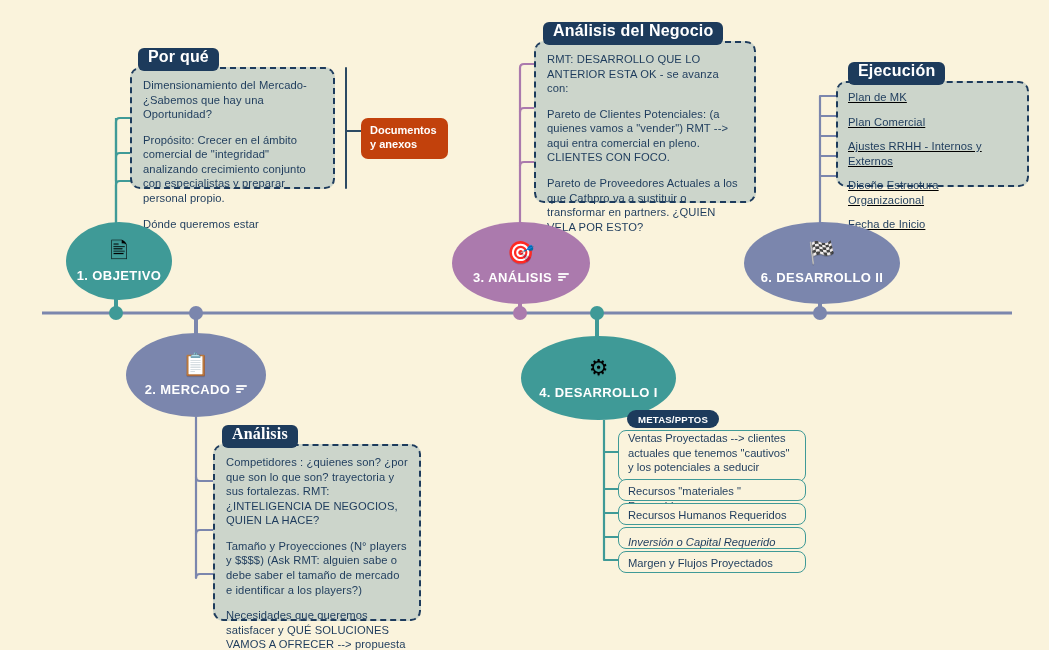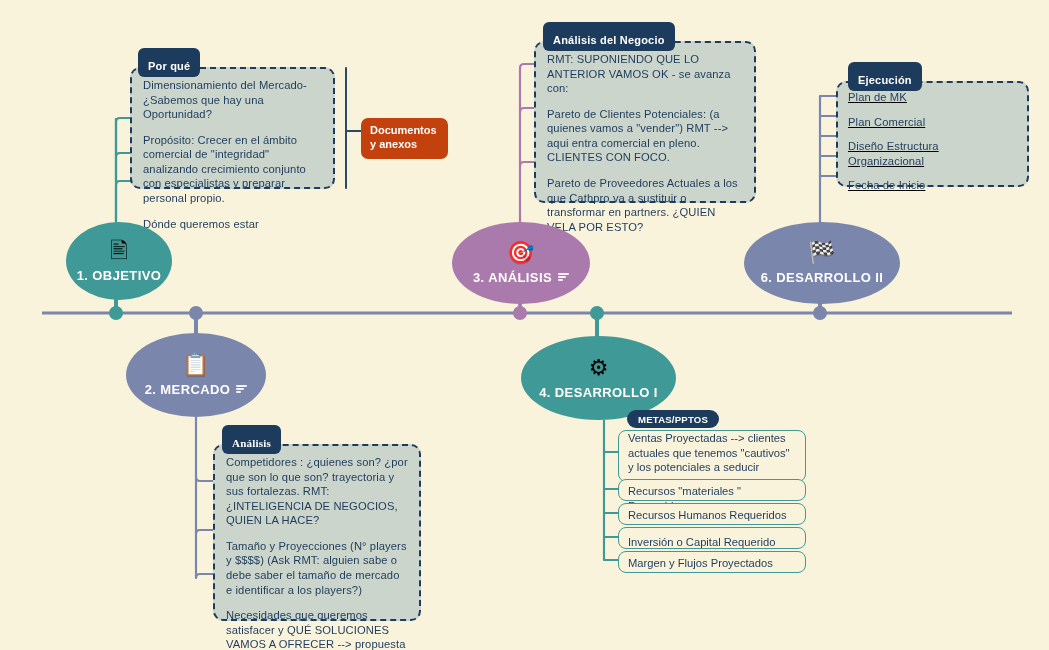--- a/index.html
+++ b/index.html
@@ -33,22 +33,22 @@
 
   
   .panel.list p{margin-bottom:10px;}
 
   
   .badge{
     position:absolute;
     background:#1d3b5c;
     color:#ffffff;
     font-weight:bold;
-    font-size:11px;
-    padding:12px 10px 5px 10px;
+    font-size:16px;
+    padding:0 10px 5px 10px;
     border-radius:6px;
     white-space:nowrap;
     letter-spacing:.2px;
     z-index:6;
   }
   .badge.small{font-size:9.6px;padding:4px 11px 3px 11px;border-radius:12px;}
 
   
   .pill{
     position:absolute;
@@ -168,45 +168,46 @@
     <p>Dónde queremos estar</p>
   </div>
 
   <div class="pill" style="left:361px;top:118px;width:69px;">
     <span>Documentos</span><br>
     <span>y anexos</span>
   </div>
 
   <div class="badge" style="left:543px;top:22px;">Análisis del Negocio</div>
   <div class="panel" style="left:534px;top:41px;width:222px;height:162px;">
-    <p>RMT: SUPONIENDO QUE LO ANTERIOR VAMOS OK - se avanza con:</p>
+    <p>RMT: DESARROLLO QUE LO ANTERIOR ESTA OK - se avanza con:</p>
     <p>Pareto de Clientes Potenciales:  (a quienes vamos a "vender") RMT --&gt; aqui entra comercial en pleno. CLIENTES CON FOCO.</p>
     <p>Pareto de Proveedores Actuales a los que Cathpro va  a sustituir o transformar en partners. ¿QUIEN VELA POR ESTO?</p>
   </div>
 
   <div class="badge" style="left:848px;top:62px;">Ejecución</div>
   <div class="panel list" style="left:836px;top:81px;width:193px;height:106px;padding:7px 10px;text-decoration:underline;">
     <p>Plan de MK</p>
     <p>Plan Comercial</p>
+    <p>Ajustes RRHH - Internos y Externos</p>
     <p>Diseño Estructura Organizacional</p>
     <p>Fecha de Inicio</p>
   </div>
 
   <div class="badge" style="left:222px;top:425px;font-family:Liberation Serif, serif;">Análisis</div>
   <div class="panel" style="left:213px;top:444px;width:208px;height:177px;">
     <p>Competidores : ¿quienes son? ¿por que son lo que son? trayectoria y sus fortalezas. RMT: ¿INTELIGENCIA DE NEGOCIOS, QUIEN LA HACE?</p>
     <p>Tamaño y Proyecciones (N° players y $$$$) (Ask RMT: alguien sabe o debe saber el tamaño de mercado e identificar a los players?)</p>
     <p>Necesidades que queremos satisfacer y QUÉ SOLUCIONES VAMOS A OFRECER --&gt; propuesta de  " Productos/Servicios/Soluciones "</p>
   </div>
 
   <div class="badge small" style="left:627px;top:410px;">METAS/PPTOS</div>
   <div class="tbox" style="left:618px;top:430px;width:188px;height:52px;">Ventas Proyectadas --&gt;  clientes actuales que tenemos "cautivos" y los potenciales a seducir</div>
   <div class="tbox" style="left:618px;top:479px;width:188px;height:22px;padding:4px 9px;">Recursos "materiales " Requeridos</div>
   <div class="tbox" style="left:618px;top:503px;width:188px;height:22px;padding:4px 9px;">Recursos Humanos Requeridos</div>
-  <div class="tbox" style="left:618px;top:527px;width:188px;height:22px;padding:7px 9px;">Inversión o Capital Requerido</div>
+  <div class="tbox" style="left:618px;top:527px;width:188px;height:22px;padding:7px 9px;font-style:italic;">Inversión o Capital Requerido</div>
   <div class="tbox" style="left:618px;top:551px;width:188px;height:22px;padding:4px 9px;">Margen y Flujos Proyectados</div>
 
   <div class="node teal" style="left:66px;top:222px;width:106px;height:78px;">
     <span class="ico">🖹</span>
     <span class="lbl">1. OBJETIVO</span>
   </div>
 
   <div class="node slate" style="left:126px;top:333px;width:140px;height:84px;">
     <span class="ico">📋</span>
     <span class="lbl">

